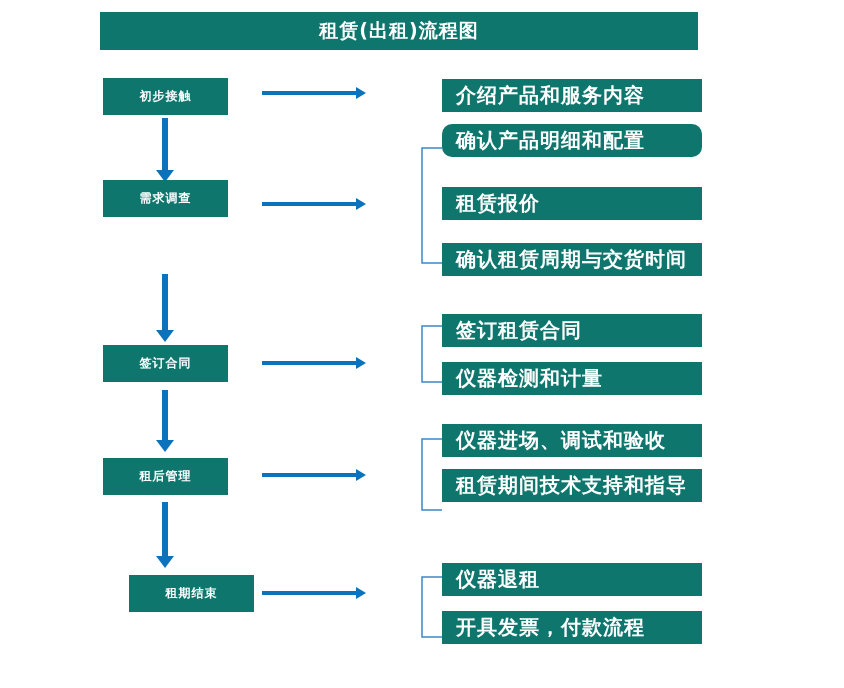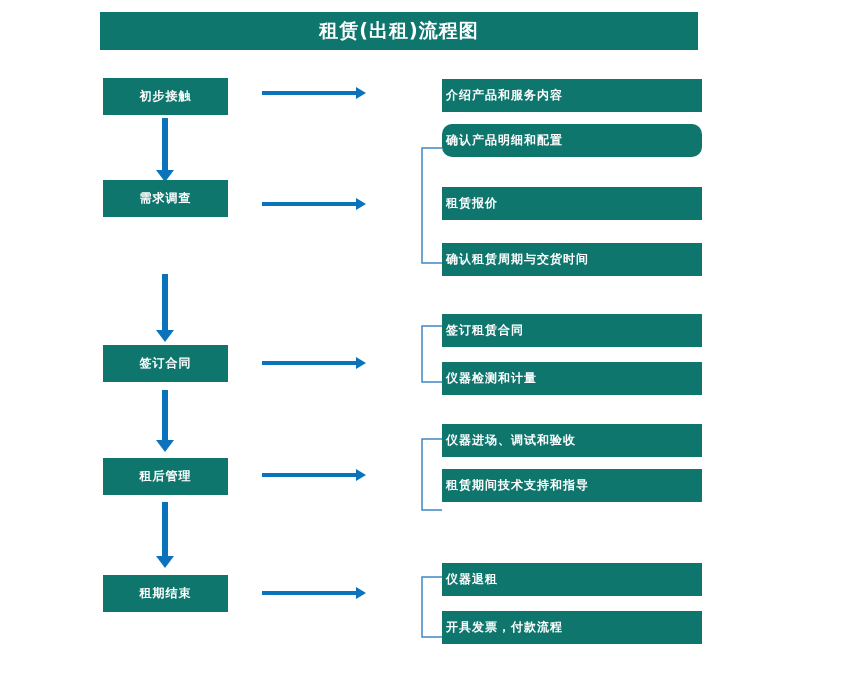--- a/index.html
+++ b/index.html
@@ -44,23 +44,23 @@
     width: 125px;
     height: 37px;
     justify-content: center;
     font-size: 12px;
   }
   .detail-box {
     left: 442px;
     width: 260px;
     height: 33px;
     justify-content: flex-start;
-    padding-left: 4px;
+    padding-left: 14px;
     box-sizing: border-box;
-    font-size: 12px;
+    font-size: 20px;
   }
   .h-arrow {
     position: absolute;
     height: 16px;
     width: 104px;
     left: 262px;
   }
   .v-arrow {
     position: absolute;
     width: 26px;
@@ -156,21 +156,21 @@
   <div class="box detail-box" style="top:424px;">仪器进场、调试和验收</div>
   <div class="box detail-box" style="top:469px;">租赁期间技术支持和指导</div>
 
   <div class="v-arrow" style="top:502px;height:66px;">
     <svg width="26" height="66" viewBox="0 0 26 66">
       <line x1="13" y1="0" x2="13" y2="56" stroke="#0b72bc" stroke-width="6"></line>
       <polygon points="4,54 22,54 13,66" fill="#0b72bc"></polygon>
     </svg>
   </div>
 
-  <div class="box stage-box" style="top:575px;">租期结束</div>
+  <div class="box stage-box" style="top:575px;margin-left:26px;">租期结束</div>
   <div class="h-arrow" style="top:585px;">
     <svg width="104" height="16" viewBox="0 0 104 16">
       <line x1="0" y1="8" x2="96" y2="8" stroke="#0b72bc" stroke-width="4"></line>
       <polygon points="94,2 104,8 94,14" fill="#0b72bc"></polygon>
     </svg>
   </div>
   <div class="bracket" style="top:576px;height:62px;">
     <svg width="22" height="62" viewBox="0 0 22 62">
       <path d="M22 1 L2 1 L2 61 L22 61" fill="none" stroke="#3f87c5" stroke-width="1.5"></path>
     </svg>

